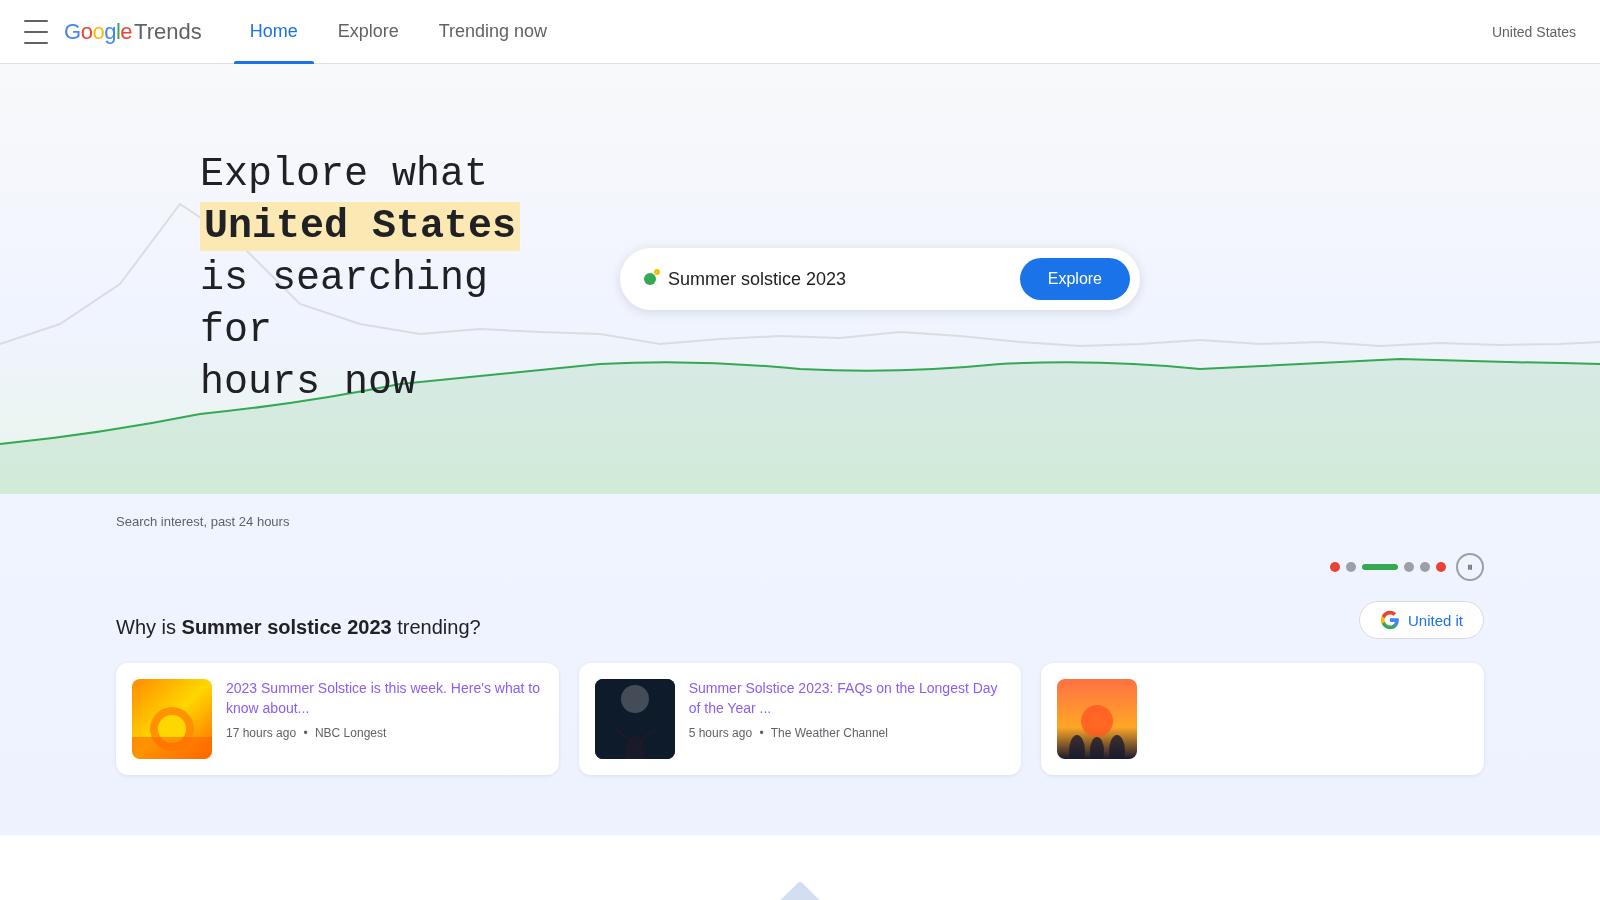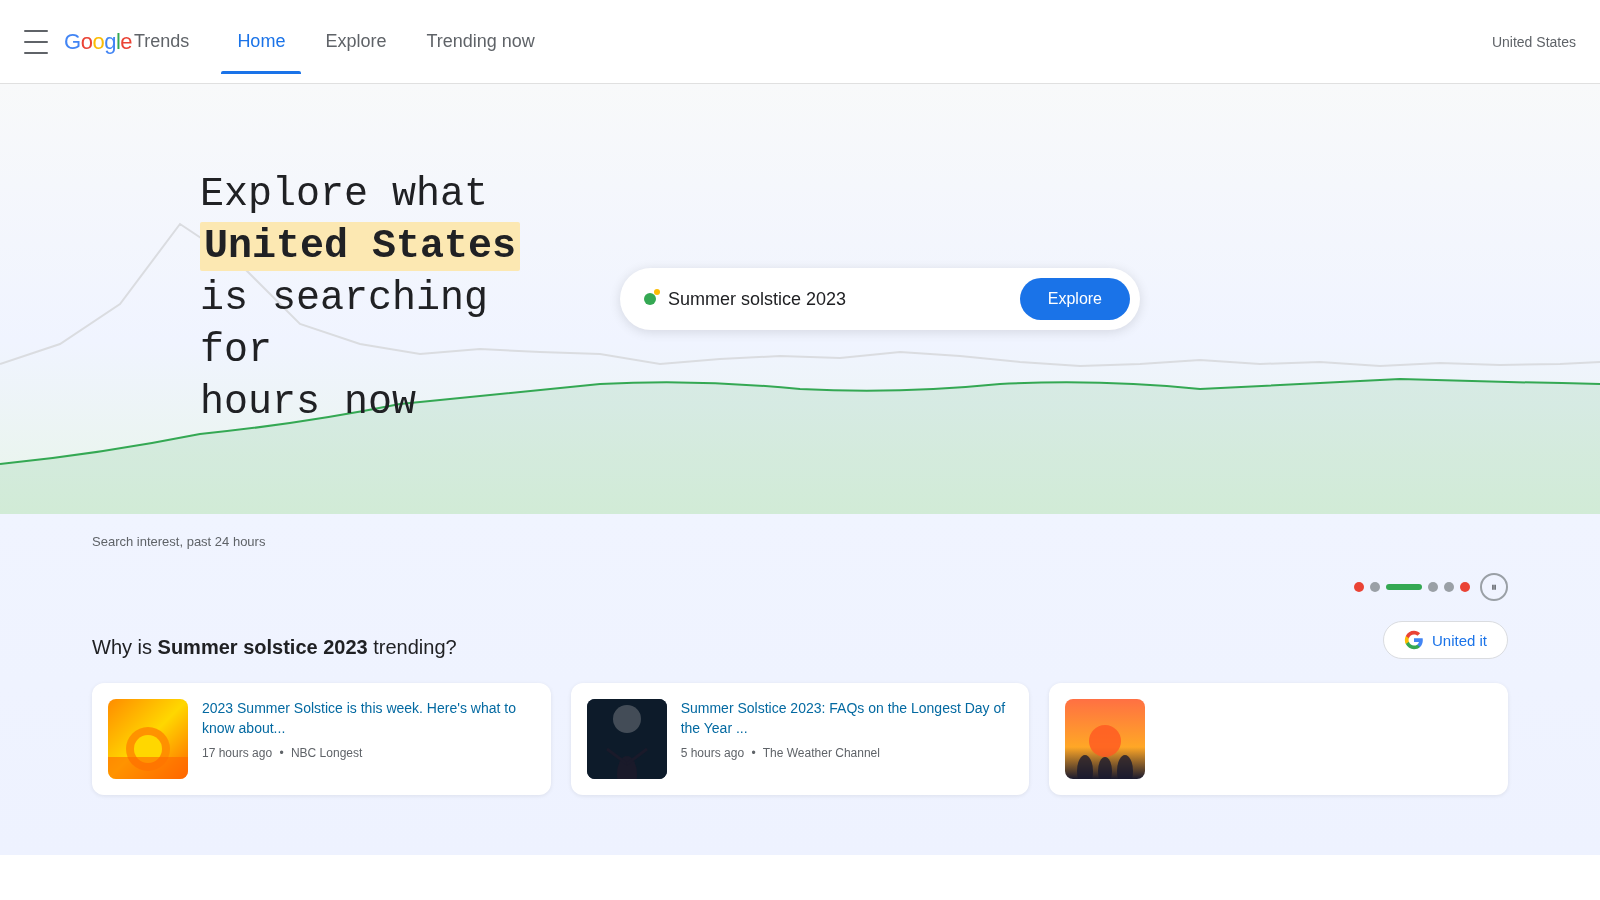--- a/index.html
+++ b/index.html
@@ -3,42 +3,42 @@
   <meta charset="utf-8">
   <style>
     * { margin: 0; padding: 0; box-sizing: border-box; }
     body { font-family: 'Google Sans', Arial, sans-serif; background: #fff; width: 1600px; min-height: 900px; overflow-x: hidden; }
 
     
     .header {
       display: flex;
       align-items: center;
       padding: 0 24px;
-      height: 84px;
+      height: 64px;
       border-bottom: 1px solid #e0e0e0;
       position: relative;
       z-index: 10;
       background: #fff;
     }
     .header-menu-icon {
       width: 24px; height: 24px;
       display: flex; flex-direction: column; justify-content: space-between;
       cursor: pointer; margin-right: 16px;
     }
     .header-menu-icon span { display: block; height: 2px; background: #5f6368; border-radius: 1px; }
     .logo-container {
       display: flex; align-items: center; margin-right: 32px; cursor: pointer;
     }
     .logo-google { font-size: 22px; font-weight: 400; letter-spacing: -0.5px; }
     .logo-g { color: #4285F4; }
     .logo-o1 { color: #EA4335; }
     .logo-o2 { color: #FBBC05; }
     .logo-gl { color: #4285F4; }
     .logo-e { color: #34A853; }
-    .logo-trends { font-size: 18px; color: #5f6368; margin-left: 2px; font-weight: 400; }
+    .logo-trends { font-size: 22px; color: #5f6368; margin-left: 2px; font-weight: 400; }
     .nav { display: flex; align-items: center; gap: 8px; }
     .nav-item {
       padding: 8px 16px; font-size: 18px; color: #5f6368; cursor: pointer;
       border-radius: 4px; text-decoration: none; position: relative;
     }
     .nav-item.active { color: #1a73e8; font-weight: 500; }
     .nav-item.active::after {
       content: ''; position: absolute; bottom: -14px; left: 0; right: 0;
       height: 3px; background: #1a73e8; border-radius: 2px 2px 0 0;
     }
@@ -133,21 +133,21 @@
       padding: 12px 28px;
       font-size: 16px;
       font-weight: 500;
       cursor: pointer;
       font-family: inherit;
     }
 
     
     .trending-section {
       background: linear-gradient(180deg, #f0f4ff 0%, #eef2ff 100%);
-      padding: 0 92px 60px;
+      padding: 0 116px 60px;
     }
     .search-interest-label {
       font-size: 13px;
       color: #5f6368;
       padding-top: 20px;
       padding-bottom: 24px;
     }
 
     
     .carousel-header {
@@ -225,21 +225,21 @@
     .news-thumbnail {
       width: 80px; height: 80px;
       border-radius: 8px;
       flex-shrink: 0;
       overflow: hidden;
     }
     .thumb-1 { background: linear-gradient(135deg, #ff8c00, #ffd700, #ff6600); }
     .news-card-body { flex: 1; }
     .news-title {
       font-size: 14px;
-      color: #0369a1;
+      color: #8b5cf6;
       line-height: 1.4;
       margin-bottom: 8px;
       font-weight: 500;
     }
     .news-meta {
       font-size: 12px;
       color: #5f6368;
     }
     .news-meta .dot { margin: 0 4px; }
 

